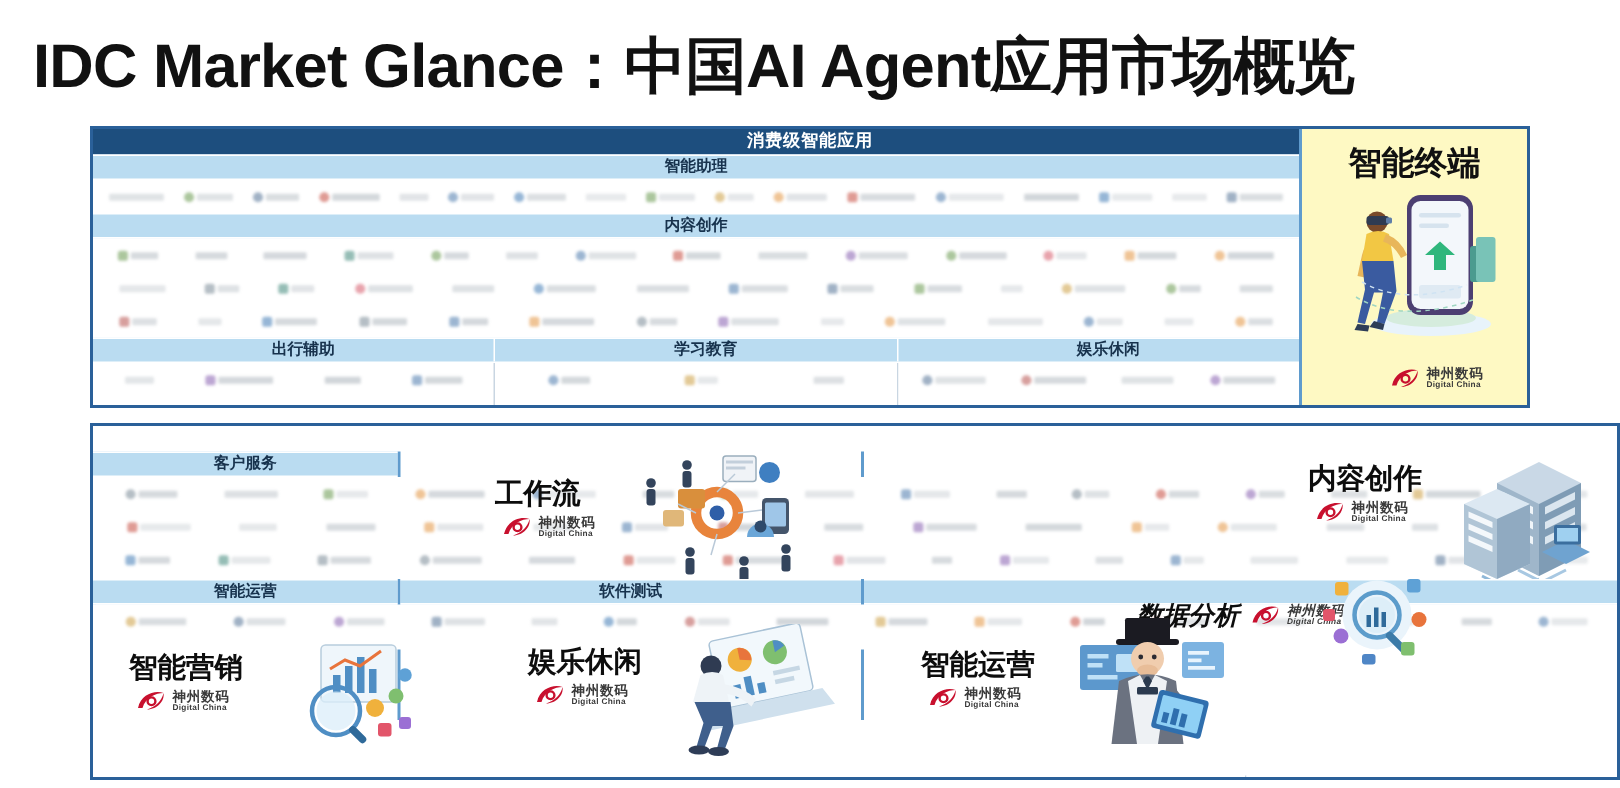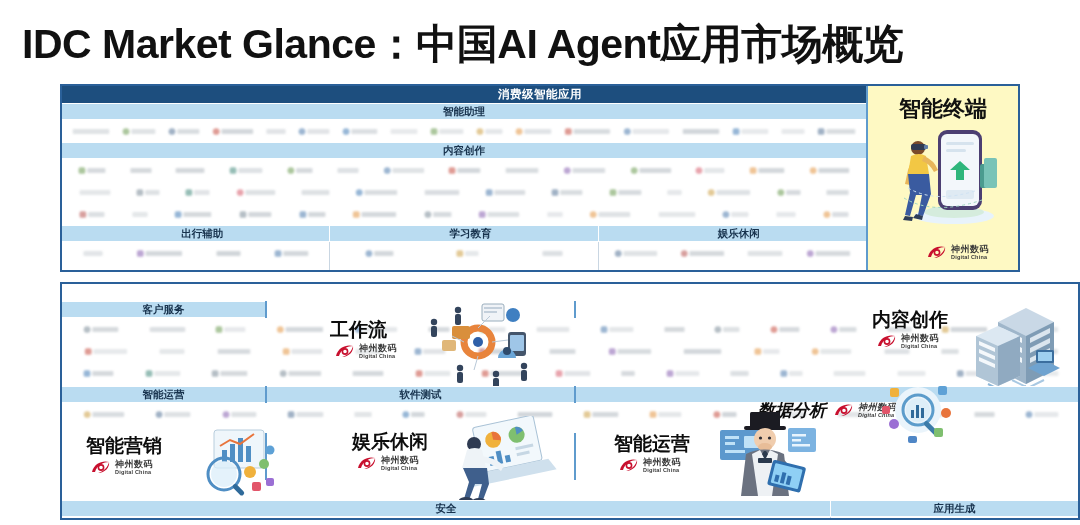--- a/index.html
+++ b/index.html
@@ -1108,24 +1108,20 @@
         <rect x="58" y="52" width="34" height="26" rx="2.5" fill="#2f6fae"></rect>
         <rect x="61" y="55" width="28" height="20" rx="1" fill="#8fd0f5"></rect>
         <g fill="#2f6fae">
           <rect x="64" y="66" width="4" height="7"></rect>
           <rect x="70" y="62" width="4" height="11"></rect>
           <rect x="76" y="64" width="4" height="9"></rect>
         </g>
       </g>
     </svg>
 
-    <div style="position:absolute; left:0; top:216px; width:100%; display:flex;">
-      <div class="bar-sub" style="flex:0 0 768px; border-right:1px solid #ffffff;">安全</div>
-      <div class="bar-sub" style="flex:1 1 0;">应用生成</div>
-    </div>
 
     <div style="position:absolute; left:2px; top:233px; right:2px; bottom:0; display:flex;">
       <div class="logogrid" id="grid-security" style="flex:0 0 766px; border-right:1px solid #c9d6e2;">
           <div class="logorow"></div>
         </div>
       <div class="logogrid" id="grid-appgen" style="flex:1 1 0;">
           <div class="logorow"></div>
         </div>
     </div>
   </div>

